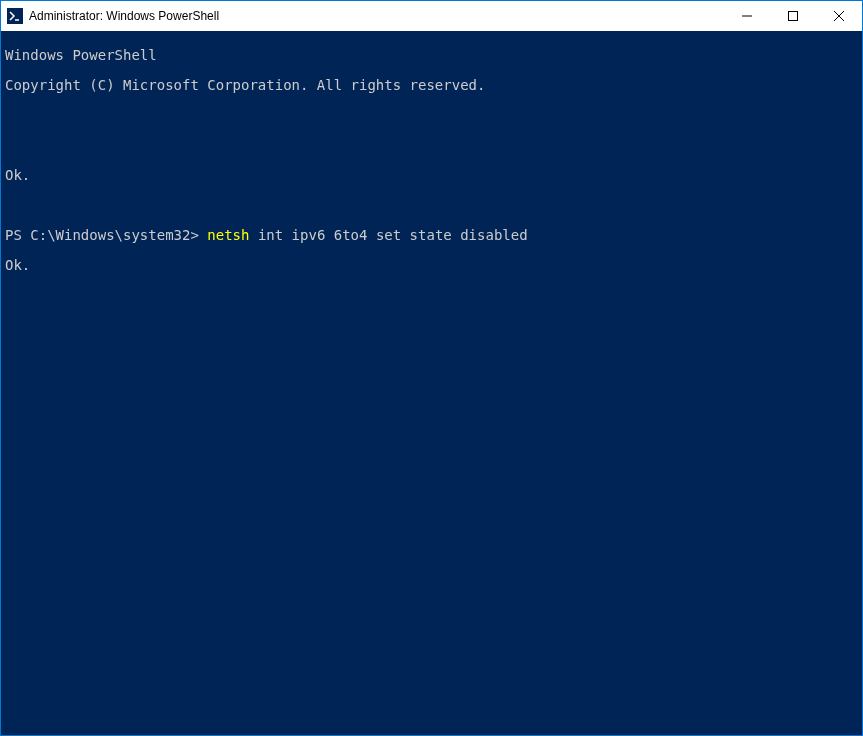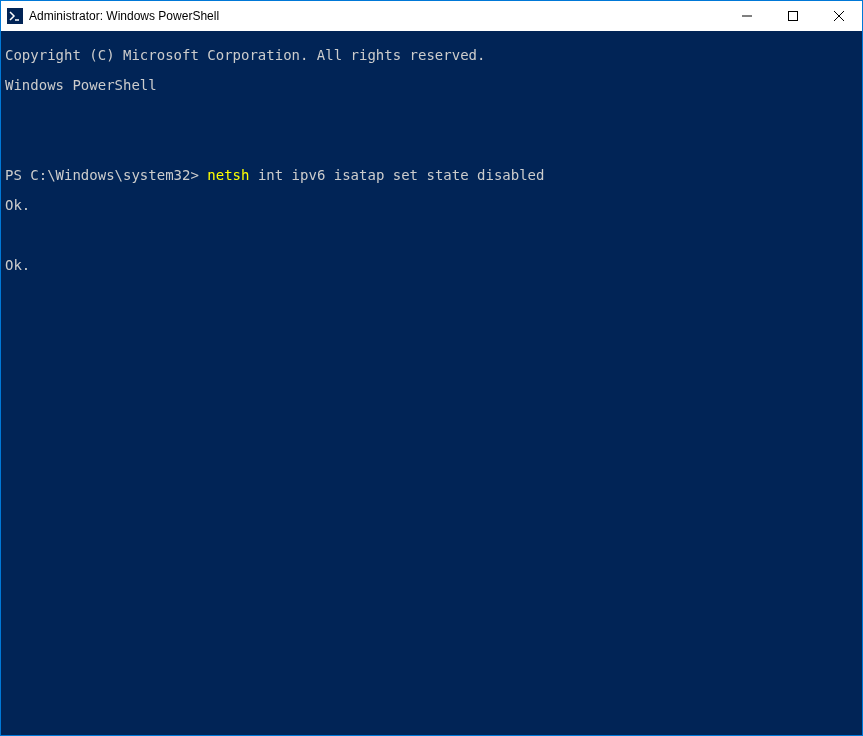--- a/index.html
+++ b/index.html
@@ -118,23 +118,23 @@
       <button class="win-btn close">
         <svg width="10" height="10" viewBox="0 0 10 10">
           <line x1="0" y1="0" x2="10" y2="10" stroke="#000" stroke-width="1"></line>
           <line x1="10" y1="0" x2="0" y2="10" stroke="#000" stroke-width="1"></line>
         </svg>
       </button>
     </div>
   </div>
 
   <div class="terminal">
+<div class="line">Windows PowerShell</div>
 <div class="line">Copyright (C) Microsoft Corporation. All rights reserved.</div>
-<div class="line">Windows PowerShell</div>
 <div class="line"> </div>
 <div class="line"> </div>
-<div class="line"><span class="prompt">PS C:\Windows\system32&gt; </span><span class="cmd-yellow">netsh</span><span class="cmd-rest"> int ipv6 isatap set state disabled</span></div>
 <div class="line">Ok.</div>
 <div class="line"> </div>
+<div class="line"><span class="prompt">PS C:\Windows\system32&gt; </span><span class="cmd-yellow">netsh</span><span class="cmd-rest"> int ipv6 6to4 set state disabled</span></div>
 <div class="line">Ok.</div>
 <div class="line"> </div>
   </div>
 </div>
 
 </body></html>

